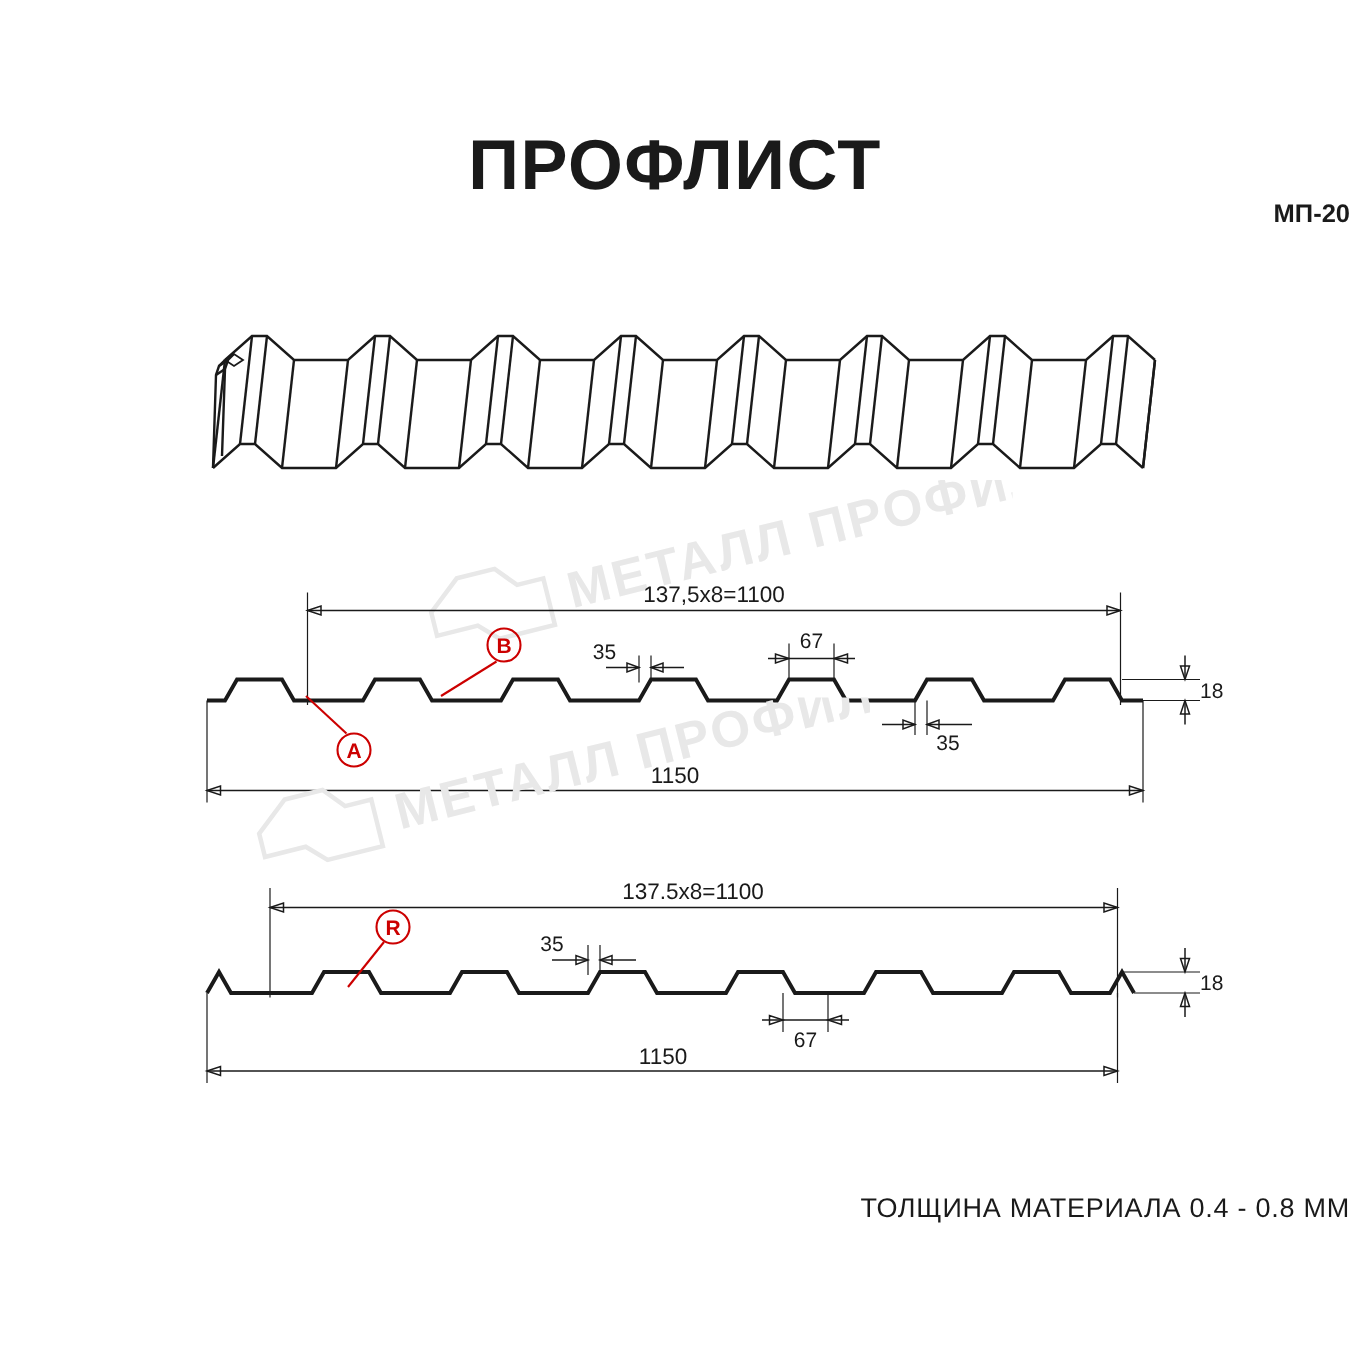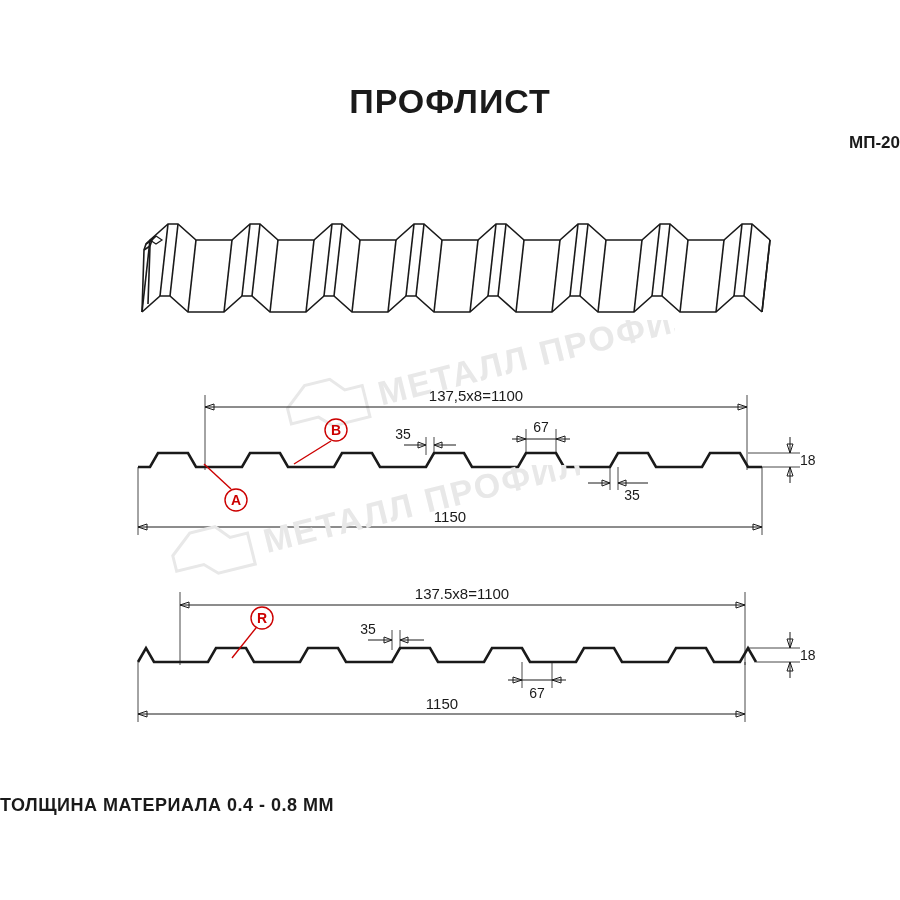--- a/index.html
+++ b/index.html
@@ -14,39 +14,39 @@
   .sheet{
     position:absolute;
     left:0;top:0;
     width:900px;height:900px;
   }
   .title{
     position:absolute;
     left:0;top:82px;
     width:900px;
     text-align:center;
-    font-size:34px;
+    font-size:47px;
     font-weight:bold;
     letter-spacing:1px;
   }
   .subtitle{
     position:absolute;
     left:0;top:133px;
     width:900px;
     text-align:right;
     font-size:17px;
     font-weight:bold;
   }
   .footer{
     position:absolute;
     left:0;top:795px;
     width:900px;
-    text-align:left;
+    text-align:right;
     font-size:18px;
-    font-weight:bold;
+    font-weight:normal;
     letter-spacing:0.5px;
   }
   svg{display:block;}
   .wm{
     position:absolute;
     pointer-events:none;
     opacity:1;
   }
   .wm-text{
     font-family:"Liberation Sans", sans-serif;

